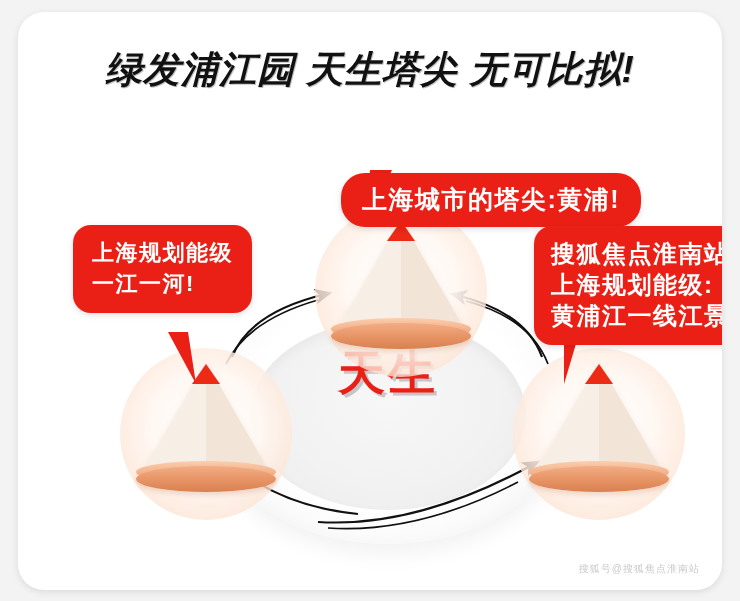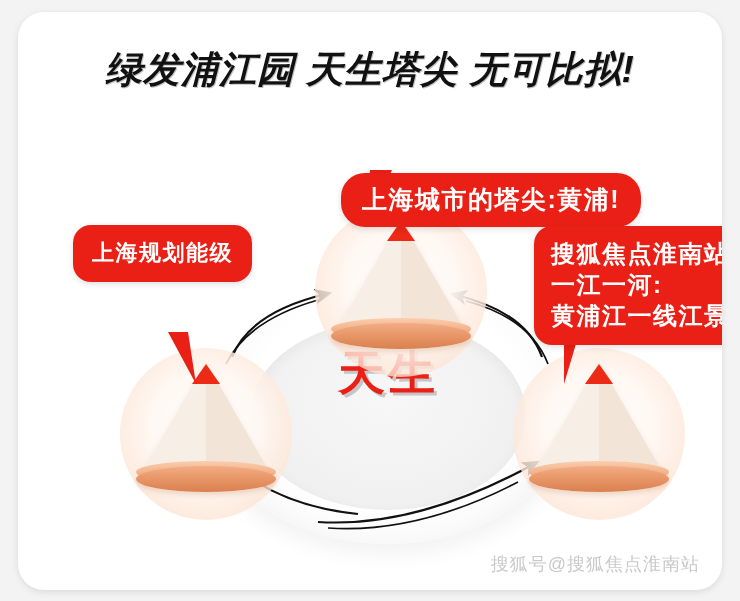--- a/index.html
+++ b/index.html
@@ -210,21 +210,21 @@
     width: 704px; height: 578px;
     pointer-events: none;
     z-index: 4;
   }
 
   
   #watermark {
     position: absolute;
     right: 22px;
     bottom: 14px;
-    font-size: 18px;
+    font-size: 10px;
     letter-spacing: 1px;
     color: #c9c9c9;
     white-space: nowrap;
   }
 </style>
 </head>
 <body>
 
 <div id="stage">
   <div id="card">
@@ -292,24 +292,25 @@
 
       <path d="M 546,305 L 566,305 L 546,372 Z" fill="#ea2016"></path>
     </svg>
 
     <div class="bubble" id="bubble-top">
       <span>上海城市的塔尖:黄浦!</span>
     </div>
 
     <div class="bubble" id="bubble-left">
       <span>上海规划能级</span>
+      <span>一江一河!</span>
     </div>
 
     <div class="bubble" id="bubble-right">
       <span>搜狐焦点淮南站</span>
-      <span>一江一河:</span>
+      <span>上海规划能级:</span>
       <span>黄浦江一线江景!</span>
     </div>
 
     <div id="watermark">搜狐号@搜狐焦点淮南站</div>
 
   </div>
 </div>
 
 </body></html>

